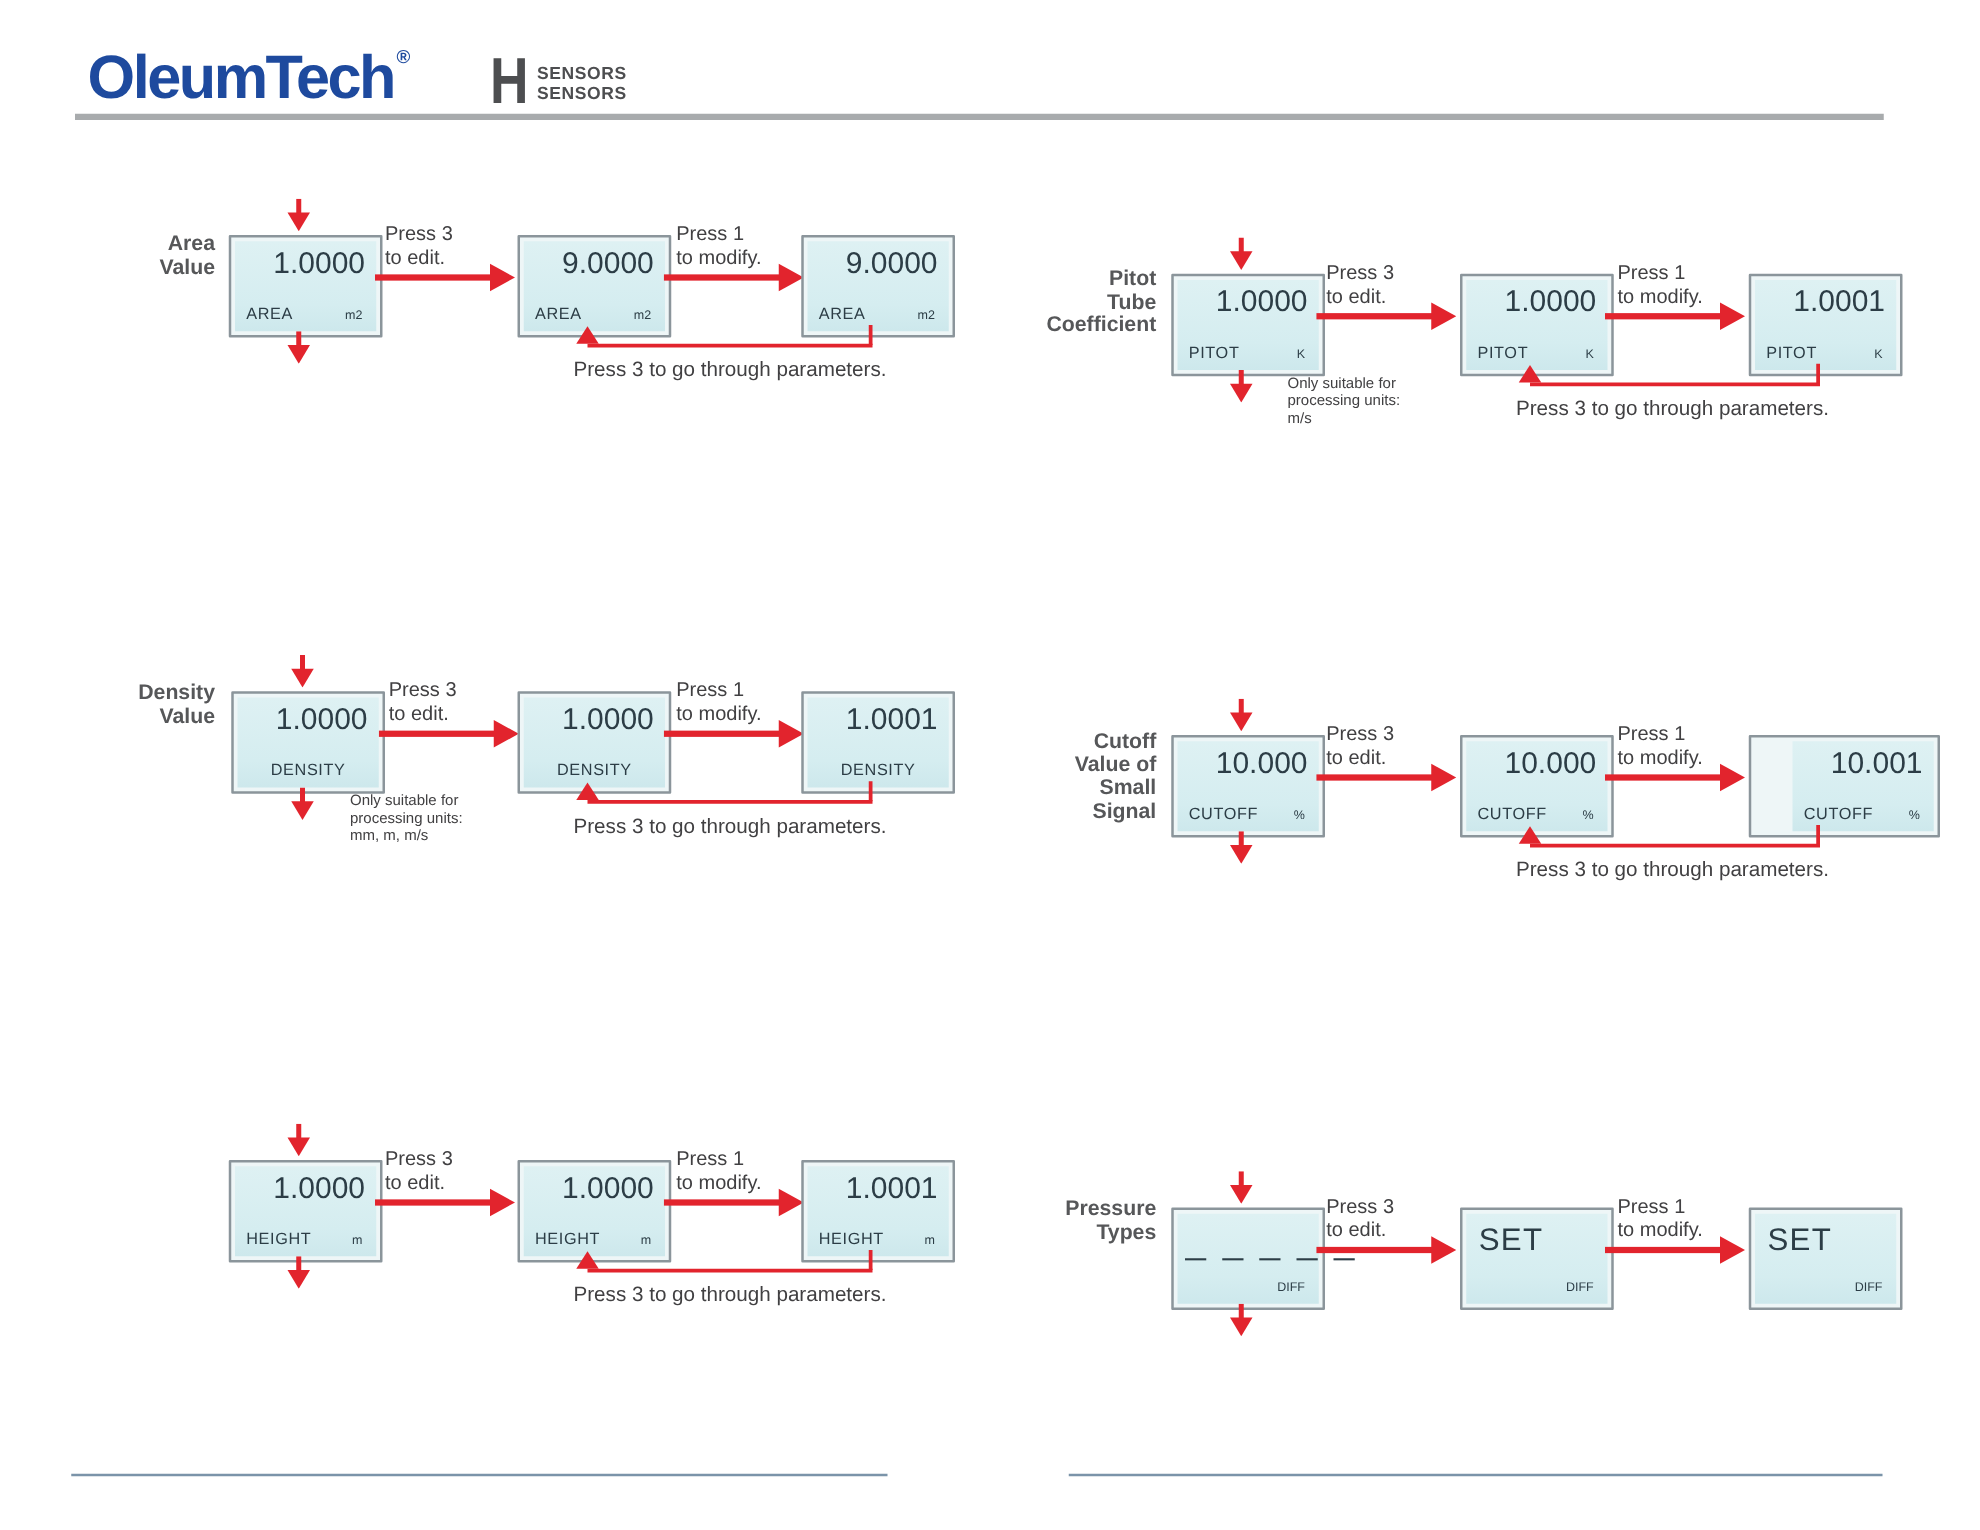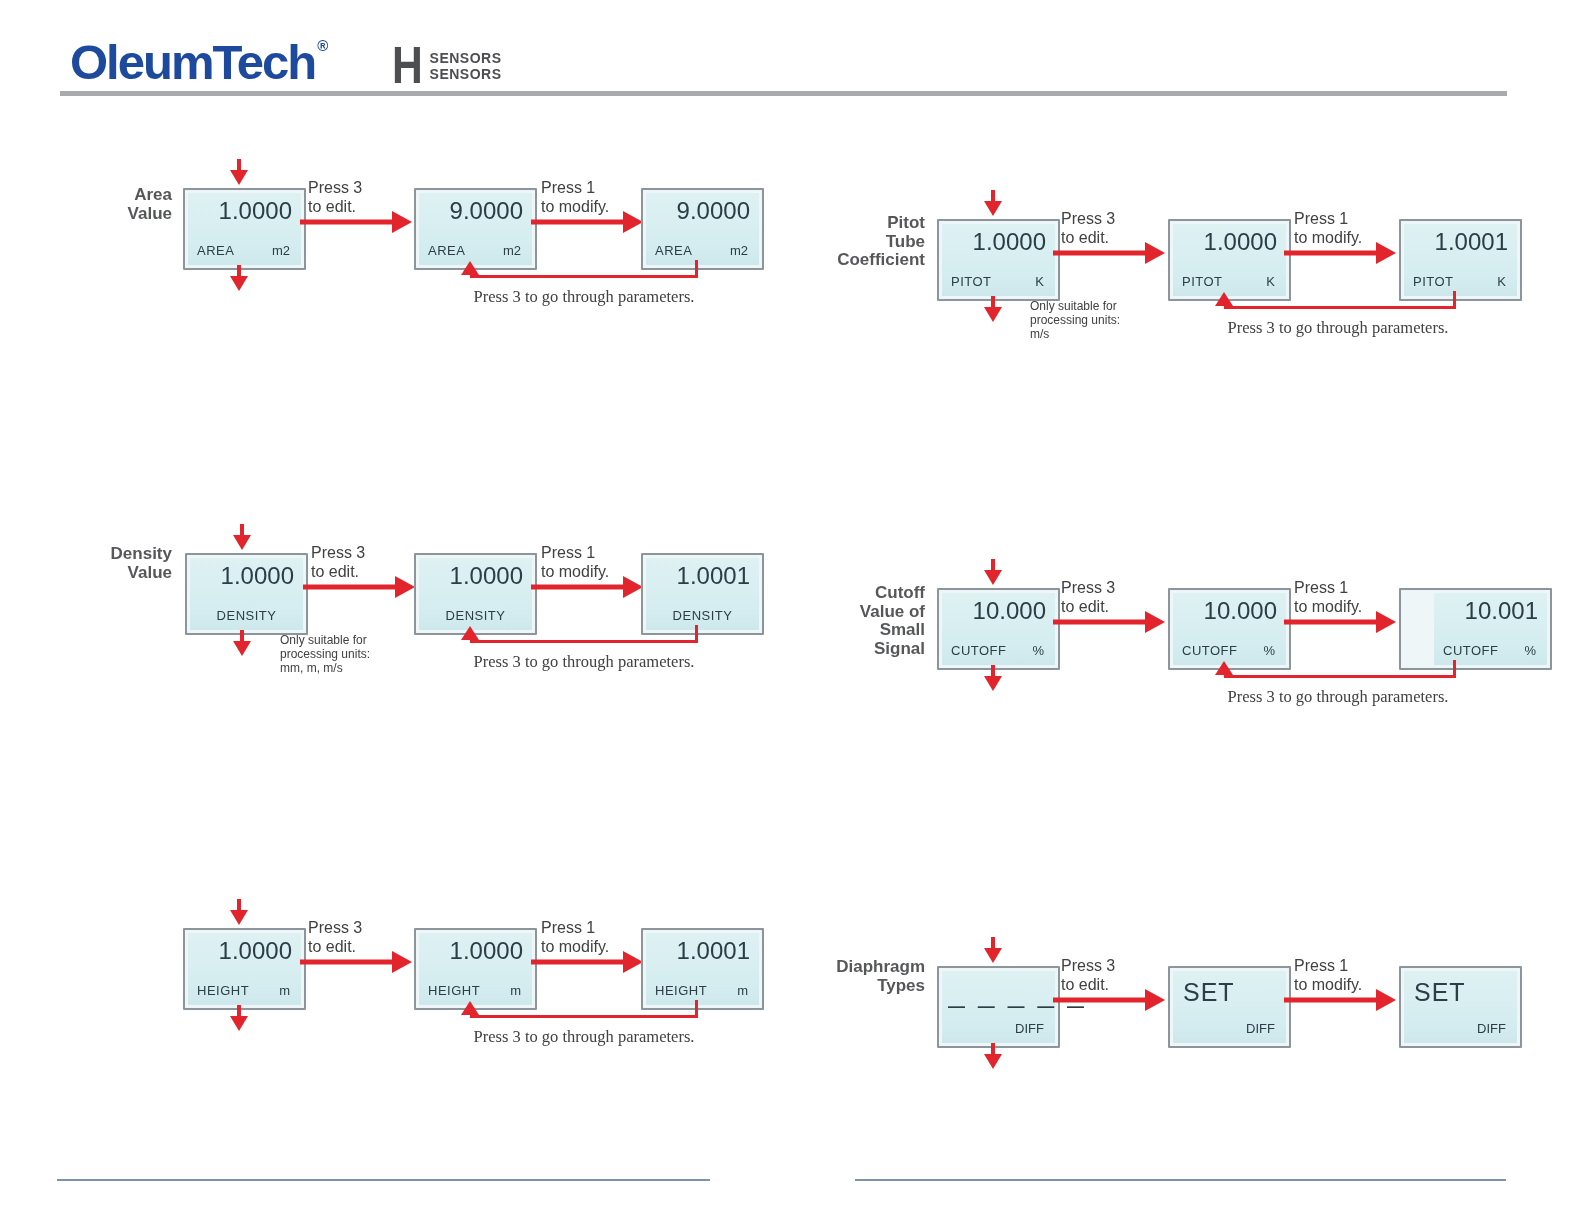--- a/index.html
+++ b/index.html
@@ -43,34 +43,34 @@
     position:absolute;width:113px;height:72px;border:2px solid var(--lcd-border);
     background:#eef6f7;padding:3px;box-sizing:content-box;border-radius:1px;
   }
   .screen{
     position:relative;width:100%;height:100%;
     background:linear-gradient(180deg,#def1f3 0%, var(--screen-teal) 70%, #cde8ec 100%);
   }
   .val{position:absolute;top:4px;right:9px;font-size:24px;color:var(--ink);letter-spacing:0px;}
   .subL{position:absolute;bottom:7px;left:9px;font-size:13px;color:var(--ink);letter-spacing:0.5px;}
   .subL.centered{left:0;width:100%;text-align:center;}
-  .subR{position:absolute;bottom:7px;right:11px;font-size:13px;color:var(--ink);}
+  .subR{position:absolute;bottom:7px;right:11px;font-size:10px;color:var(--ink);}
   .setv{position:absolute;top:7px;left:10px;font-size:25px;color:var(--ink);letter-spacing:1px;}
   .dashline{
     position:absolute;top:26px;left:6px;right:6px;font-size:17px;font-weight:700;
     color:var(--ink);letter-spacing:4px;white-space:nowrap;text-align:center;
   }
   .ptext{
     position:absolute;font-size:16px;color:var(--text-gray);white-space:pre-line;line-height:1.18;
   }
   .note{
     position:absolute;font-size:12px;color:var(--text-gray);white-space:pre-line;line-height:1.15;
   }
   .rlabel{
-    position:absolute;font-size:16.5px;color:var(--text-gray);text-align:center;white-space:nowrap;font-family:Liberation Serif, serif;
+    position:absolute;font-size:16.5px;color:var(--text-gray);text-align:center;white-space:nowrap;
   }
   .harrow,.varrow{position:absolute;display:block;}
   .ret-v{position:absolute;width:3px;background:var(--accent-red);}
   .ret-h{position:absolute;height:3px;background:var(--accent-red);}
   .ret-head{
     position:absolute;width:0;height:0;
     border-left:9px solid transparent;border-right:9px solid transparent;
     border-bottom:14px solid var(--accent-red);
   }
   .footer-line{position:absolute;height:2px;background:var(--footer-line);top:1179px;}
@@ -323,21 +323,21 @@
       <div class="val">1.0001</div>
       <div class="subL">HEIGHT</div>
       <div class="subR">m</div>
     </div>
   </div>
   <div class="ret-v" style="left:695px;top:1000px;height:16px;"></div>
   <div class="ret-h" style="left:470px;top:1015px;width:228px;"></div>
   <div class="ret-head" style="left:461px;top:1001px;"></div>
   <div class="rlabel" style="left:444px;top:1027px;width:280px;">Press 3 to go through parameters.</div>
 
-  <div class="dlabel" style="left:790px;top:958px;width:135px;">Diaphragm
+  <div class="dlabel" style="left:790px;top:958px;width:135px;">Pressure
 Types</div>
   <svg class="varrow" style="left:982px;top:937px;" width="22" height="26" viewBox="0 0 22 26">
       <use href="#varrow-shape"></use>
     </svg>
   <div class="lcd" style="left:937px;top:966px;">
     <div class="screen">
       <div class="dashline">— — — — —</div>
       <div class="subR">DIFF</div>
     </div>
   </div>

